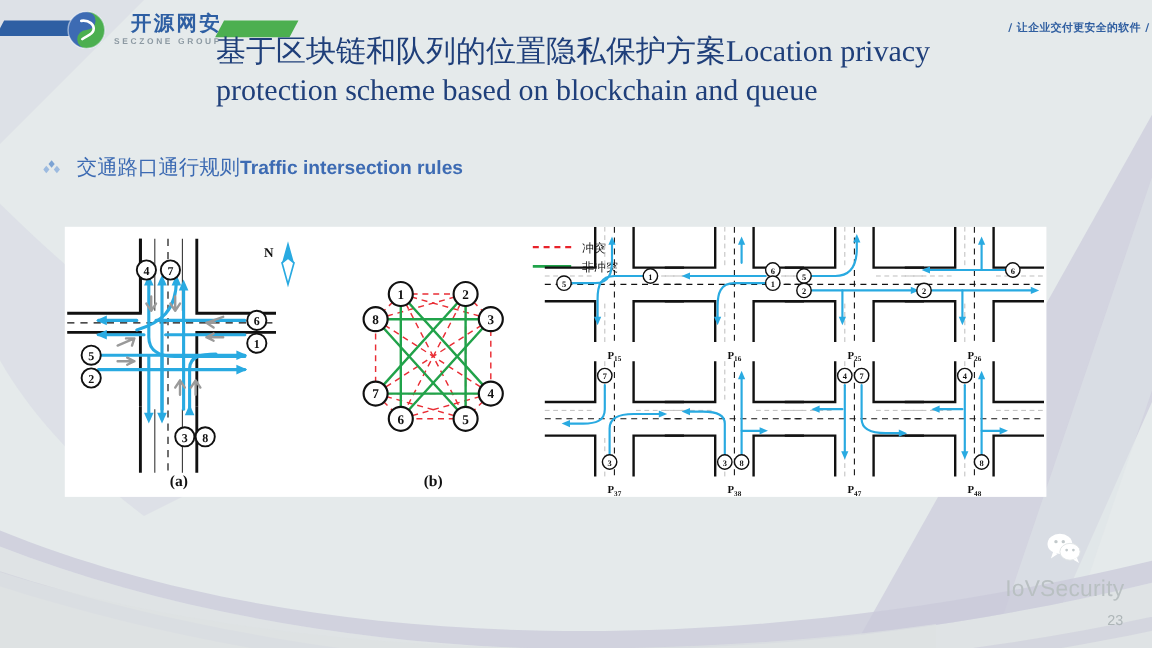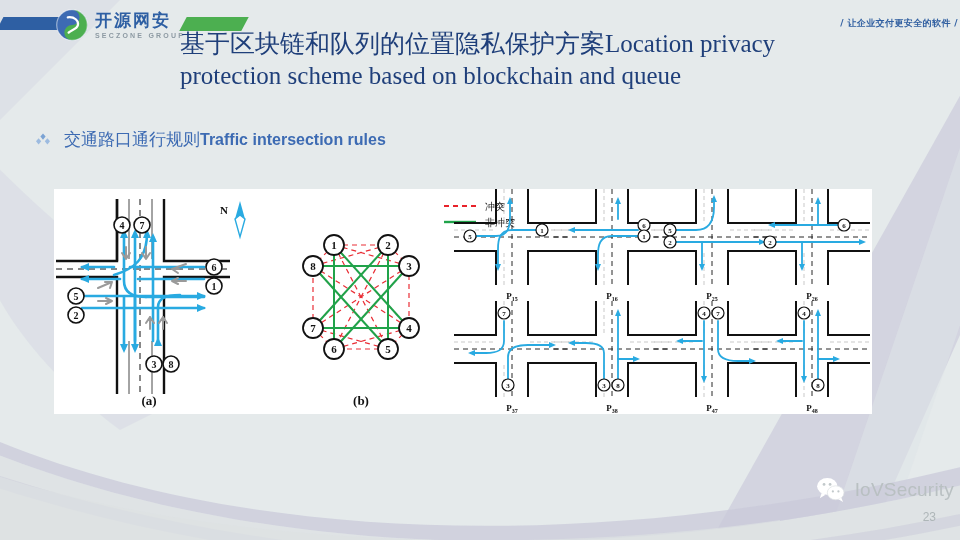--- a/index.html
+++ b/index.html
@@ -29,21 +29,21 @@
     left: 183px; top: 17px; width: 62px; height: 14px;
     background: #4caf50;
     transform: skewX(-28deg);
   }
   
   .logo-wrap {
     position: absolute; left: 55px; top: 8px;
     display: flex; align-items: center; gap: 6px;
   }
   .logo-mark { width: 34px; height: 34px; flex: 0 0 34px; }
-  .logo-text { display: flex; flex-direction: column; line-height: 1; }
+  .logo-text { display: flex; flex-direction: column; line-height: 1; text-align: right; }
   .logo-cn {
     font-family: "DejaVu Sans", sans-serif;
     font-size: 17px; font-weight: 700; color: #2e5fa3;
     letter-spacing: 2px;
   }
   .logo-en {
     font-size: 7px; font-weight: 700; color: #8d9aa3;
     letter-spacing: 2.2px; margin-top: 3px;
   }
   
@@ -76,22 +76,22 @@
   
   .figure-panel {
     position: absolute; left: 54px; top: 189px;
     width: 818px; height: 225px;
     background: #ffffff;
     overflow: hidden;
   }
   .fig-svg { display:block; width: 818px; height: 225px; }
   
   .wechat-row {
-    position: absolute; right: 6px; bottom: 37px;
-    display: flex; align-items: center; gap: 9px;
+    position: absolute; right: 23px; bottom: 37px;
+    display: flex; align-items: center; gap: 9px; flex-direction: column;
   }
   .wechat-icon { width: 30px; height: 26px; flex: 0 0 30px; }
   .wechat-label {
     font-family: "Liberation Sans", sans-serif;
     font-size: 19px; color: #b9c0c2; letter-spacing: 0.2px;
   }
   .page-num {
     position: absolute; right: 24px; bottom: 16px;
     font-family: "Liberation Sans", sans-serif;
     font-size: 12px; color: #aeb6b8;

